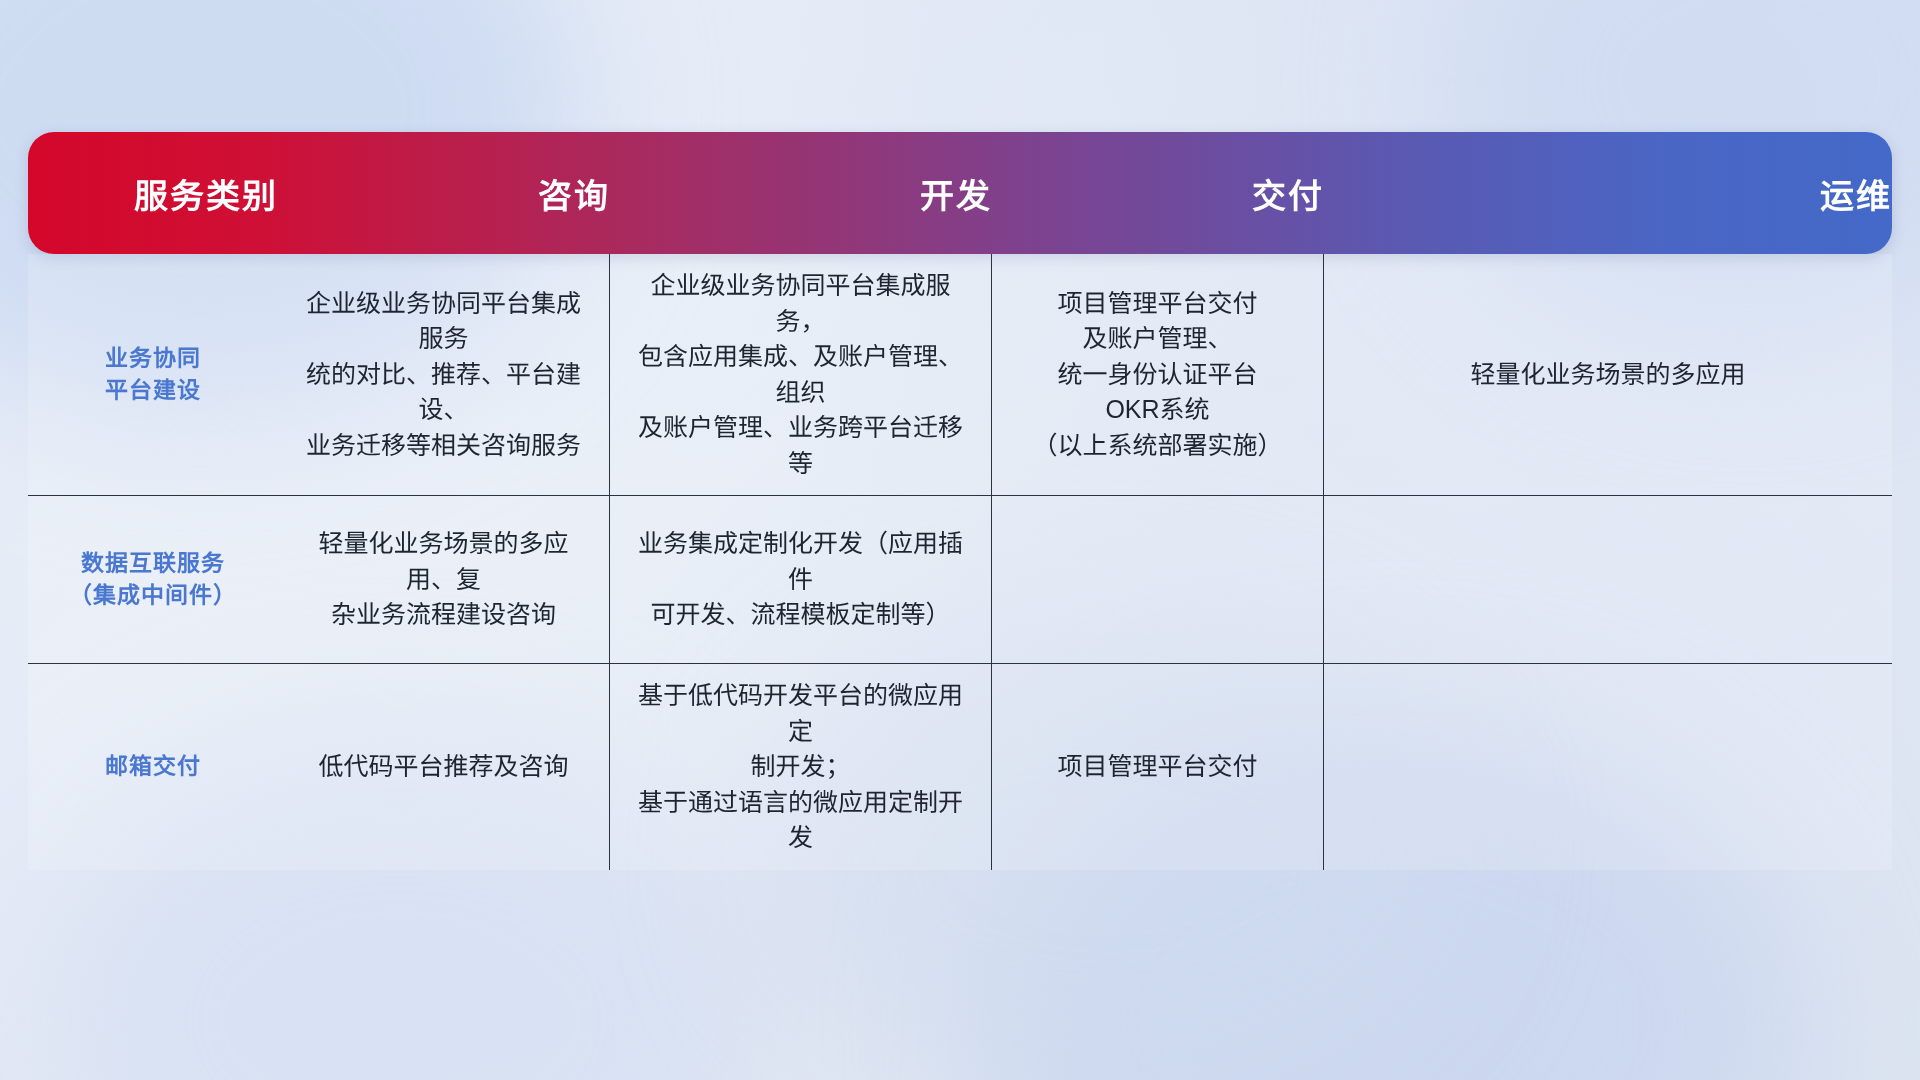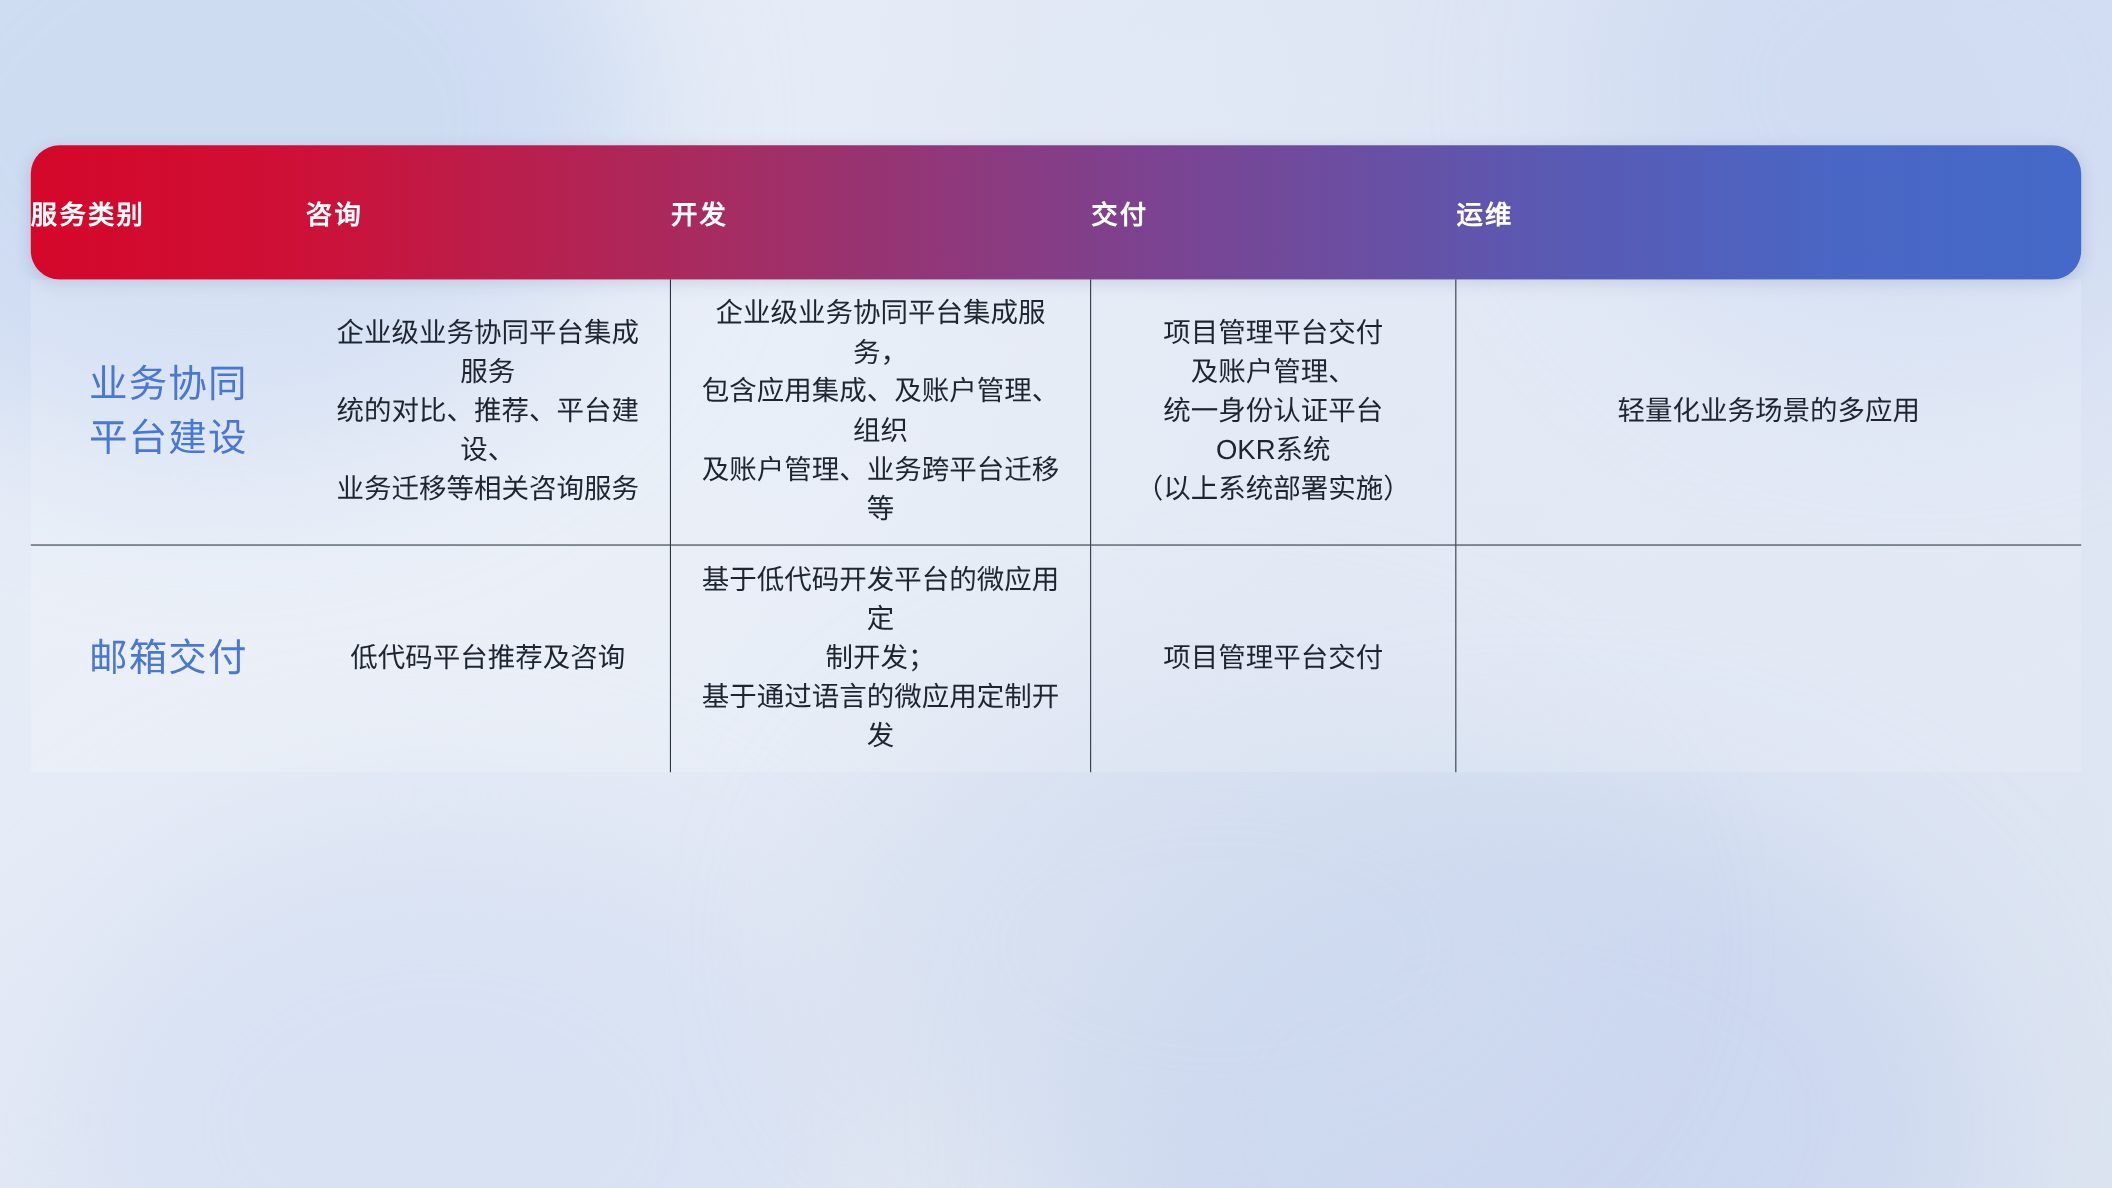--- a/index.html
+++ b/index.html
@@ -49,24 +49,24 @@
     border-spacing: 0;
     table-layout: fixed;
   }
 
   
   thead tr.header-row {
     height: 122px;
   }
   thead th {
     color: #ffffff;
-    font-size: 24px;
+    font-size: 34px;
     font-weight: bold;
     letter-spacing: 2px;
-    text-align: left;
+    text-align: right;
     vertical-align: middle;
     padding: 0;
     position: relative;
     background: transparent;
   }
   .header-bar {
     position: absolute;
     left: 28px;
     top: 132px;
     width: 1864px;
@@ -87,22 +87,22 @@
     color: #1e2530;
     text-align: center;
     vertical-align: middle;
     background: rgba(255,255,255,0.16);
   }
   tbody tr td:last-child { border-right: none; }
   tbody tr:last-child td { border-bottom: none; }
 
   tbody td.cat {
     color: #4a77cf;
-    font-weight: normal;
-    font-size: 35px;
+    font-weight: bold;
+    font-size: 23px;
     letter-spacing: 1px;
     line-height: 1.38;
     border-right: none;
   }
 
   .cellline { display: block; }
 
   
   col.c0 { width: 250px; }
   col.c1 { width: 332px; }
@@ -166,20 +166,36 @@
             <span class="cellline">及账户管理、</span>
             <span class="cellline">统一身份认证平台</span>
             <span class="cellline">OKR系统</span>
             <span class="cellline">（以上系统部署实施）</span>
           </td>
           <td>
             <span class="cellline">轻量化业务场景的多应用</span>
           </td>
         </tr>
 
+        <tr class="r1">
+          <td class="cat">
+            <span class="cellline">数据互联服务</span>
+            <span class="cellline">（集成中间件）</span>
+          </td>
+          <td>
+            <span class="cellline">轻量化业务场景的多应用、复</span>
+            <span class="cellline">杂业务流程建设咨询</span>
+          </td>
+          <td>
+            <span class="cellline">业务集成定制化开发（应用插件</span>
+            <span class="cellline">可开发、流程模板定制等）</span>
+          </td>
+          <td></td>
+          <td></td>
+        </tr>
 
         <tr class="r2">
           <td class="cat">
             <span class="cellline">邮箱交付</span>
           </td>
           <td>
             <span class="cellline">低代码平台推荐及咨询</span>
           </td>
           <td>
             <span class="cellline">基于低代码开发平台的微应用定</span>

